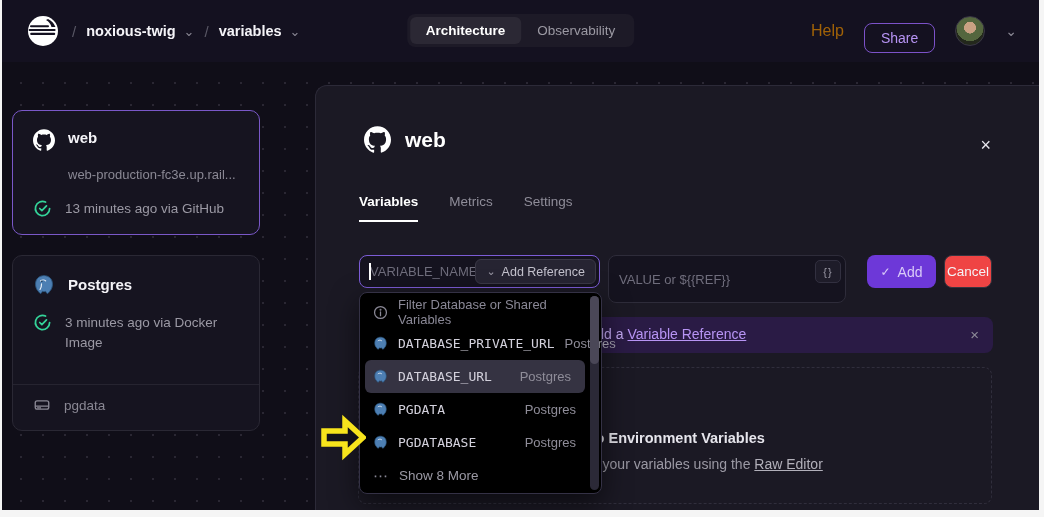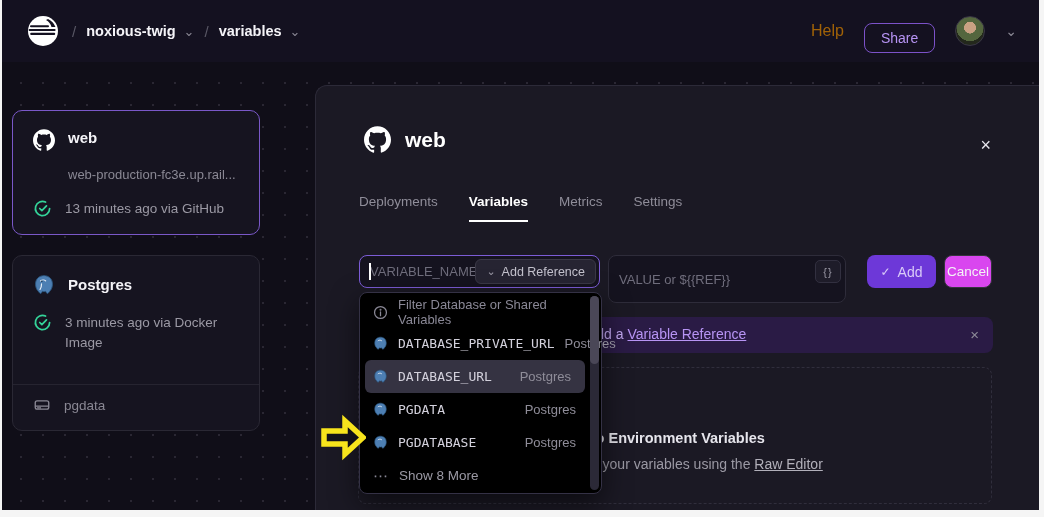--- a/index.html
+++ b/index.html
@@ -55,21 +55,21 @@
   .txt-input { width:100%; height:100%; background:#15131f; border:1px solid #2e2c3a; border-radius:8px; color:#e8e7ee; font-size:13px; padding:0 10px; font-family:inherit; outline:none; }
   .txt-input.focused { border-color:#7c5cd6; }
   .txt-input::placeholder { color:#6f6d7c; }
   .caret { position:absolute; left:10px; top:8px; width:1.5px; height:17px; background:#ffffff; }
   .addref-btn { position:absolute; right:4px; top:4px; height:25px; background:#262432; border:1px solid #3a3846; border-radius:6px; color:#c3c1cc; font-size:12.5px; display:flex; align-items:center; gap:6px; padding:0 10px; cursor:pointer; }
   .addref-btn .chev { font-size:11px; color:#9b99a6; }
   .val-input-wrap { position:relative; width:238px; height:48px; }
   .braces-btn { position:absolute; right:5px; top:5px; width:26px; height:23px; background:#1e1c29; border:1px solid #323040; border-radius:5px; color:#9b99a6; font-size:11px; display:flex; align-items:center; justify-content:center; cursor:pointer; letter-spacing:1px; }
   .add-btn { margin-left:auto; width:69px; height:33px; background:#6d38d8; border:none; border-radius:8px; color:#d9cbf8; font-size:14px; display:flex; align-items:center; justify-content:center; gap:7px; cursor:pointer; font-family:inherit; }
   .add-btn .chk { font-size:12px; }
-  .cancel-btn { width:48px; height:33px; background:#d946ef; border:1px solid #36343f; border-radius:8px; color:#f4f4f6; font-size:13.5px; cursor:pointer; font-family:inherit; }
+  .cancel-btn { width:48px; height:33px; background:#ef4444; border:1px solid #36343f; border-radius:8px; color:#f4f4f6; font-size:13.5px; cursor:pointer; font-family:inherit; }
 
   
   .banner { position:absolute; left:43px; top:231px; width:634px; height:36px; background:#2a1b45; border-radius:8px; z-index:1; overflow:hidden; }
   .banner-text { position:absolute; left:228px; top:9px; font-size:14px; color:#c0a6ee; white-space:nowrap; }
   .banner-text a { color:#b794f4; text-decoration:underline; cursor:pointer; }
   .banner-close { position:absolute; right:14px; top:9px; color:#8d8b98; font-size:15px; cursor:pointer; }
 
   
   .empty-box { position:absolute; left:42px; top:281px; width:634px; height:137px; border:1px dashed #302e3c; border-radius:8px; }
   .empty-title { position:absolute; left:0; right:0; top:62px; text-align:center; color:#e6e5ec; font-size:14.5px; font-weight:700; }
@@ -110,20 +110,24 @@
       </svg>
     </span>
     <div class="crumb">
       <span class="sep">/</span>
       <span class="name">noxious-twig</span>
       <span class="chev">⌄</span>
       <span class="sep">/</span>
       <span class="name">variables</span>
       <span class="chev">⌄</span>
     </div>
+    <div class="seg">
+      <div class="seg-item active">Architecture</div>
+      <div class="seg-item">Observability</div>
+    </div>
     <div class="nav-right">
       <span class="help">Help</span>
       <button class="share-btn">Share</button>
       <span class="avatar"></span>
       <span class="nav-chev">⌄</span>
     </div>
   </div>
 
   <div class="canvas">
 
@@ -193,21 +197,20 @@
         <span class="icon">
           <svg width="27" height="27" viewBox="0 0 24 24">
               <path fill="#ffffff" d="M12 .297c-6.63 0-12 5.373-12 12 0 5.303 3.438 9.8 8.205 11.385.6.113.82-.258.82-.577 0-.285-.01-1.04-.015-2.04-3.338.724-4.042-1.61-4.042-1.61C4.422 18.07 3.633 17.7 3.633 17.7c-1.087-.744.084-.729.084-.729 1.205.084 1.838 1.236 1.838 1.236 1.07 1.835 2.809 1.305 3.495.998.108-.776.417-1.305.76-1.605-2.665-.3-5.466-1.332-5.466-5.93 0-1.31.465-2.38 1.235-3.22-.135-.303-.54-1.523.105-3.176 0 0 1.005-.322 3.3 1.23.96-.267 1.98-.399 3-.405 1.02.006 2.04.138 3 .405 2.28-1.552 3.285-1.23 3.285-1.23.645 1.653.24 2.873.12 3.176.765.84 1.23 1.91 1.23 3.22 0 4.61-2.805 5.625-5.475 5.92.42.36.81 1.096.81 2.22 0 1.606-.015 2.896-.015 3.286 0 .315.21.69.825.57C20.565 22.092 24 17.592 24 12.297c0-6.627-5.373-12-12-12"></path>
             </svg>
         </span>
         <span class="panel-title">web</span>
       </div>
       <span class="panel-close">×</span>
 
       <div class="ptabs">
-        <span class="ptab">Deployments</span>
         <span class="ptab active">Variables</span>
         <span class="ptab">Metrics</span>
         <span class="ptab">Settings</span>
       </div>
 
       <div class="form-row">
         <div class="var-input-wrap">
           <input class="txt-input focused" placeholder="VARIABLE_NAME" style="">
           <span class="caret"></span>
           <div class="addref-btn">

